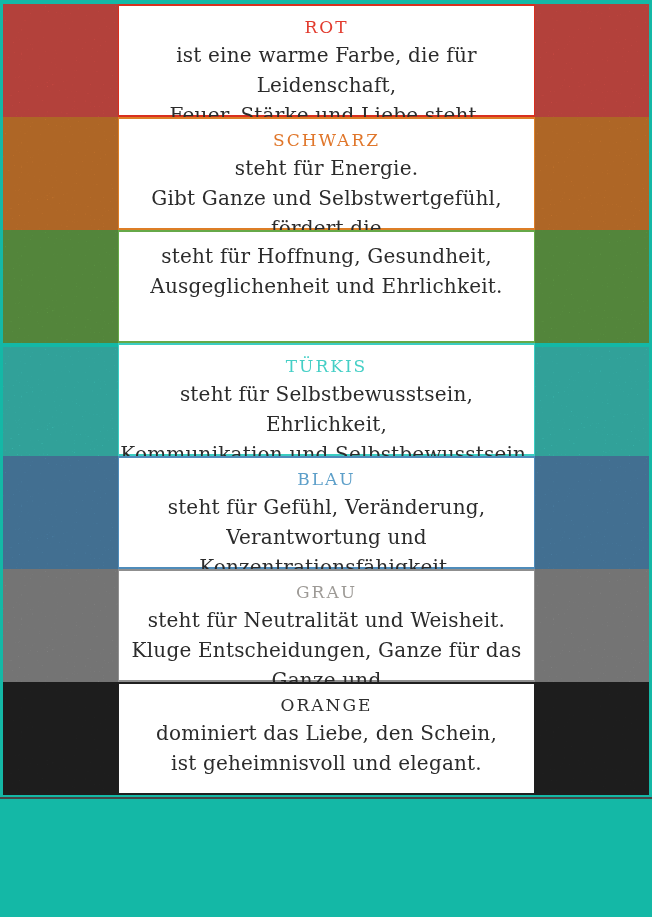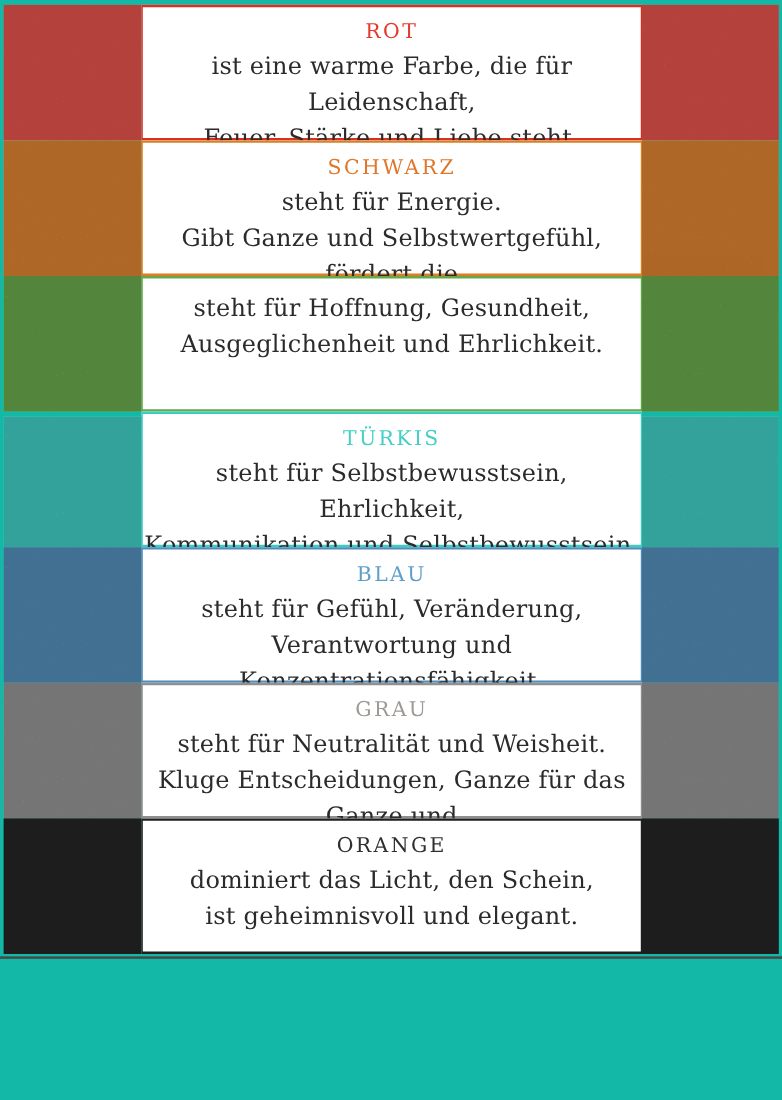--- a/index.html
+++ b/index.html
@@ -195,21 +195,21 @@
   </div>
 
   <div class="row" style="--c: #262626; --b: #1f1f1f; --t: #2f2f2f;">
     <div class="block left">
         <svg class="noise" preserveAspectRatio="none">
           <rect width="100%" height="100%" filter="url(#noiseF)"></rect>
         </svg>
       </div>
     <div class="panel">
       <div class="title">ORANGE</div>
-      <div class="body-text">dominiert das Licht, den Schein,
+      <div class="body-text">dominiert das Liebe, den Schein,
 ist geheimnisvoll und elegant.</div>
     </div>
     <div class="block right">
         <svg class="noise" preserveAspectRatio="none">
           <rect width="100%" height="100%" filter="url(#noiseF)"></rect>
         </svg>
       </div>
   </div>
 
   <div class="bottom-rule"></div>

